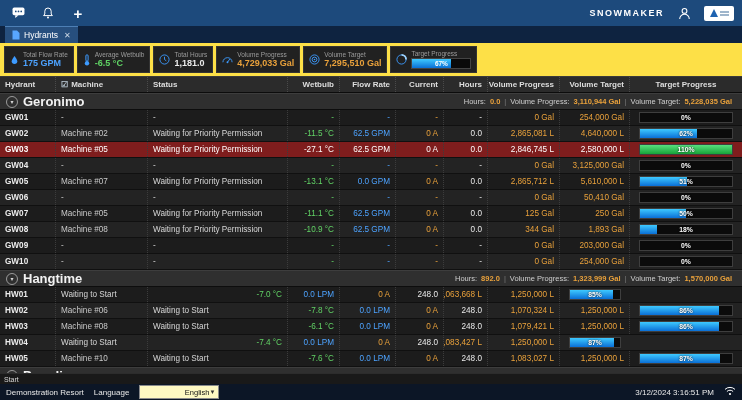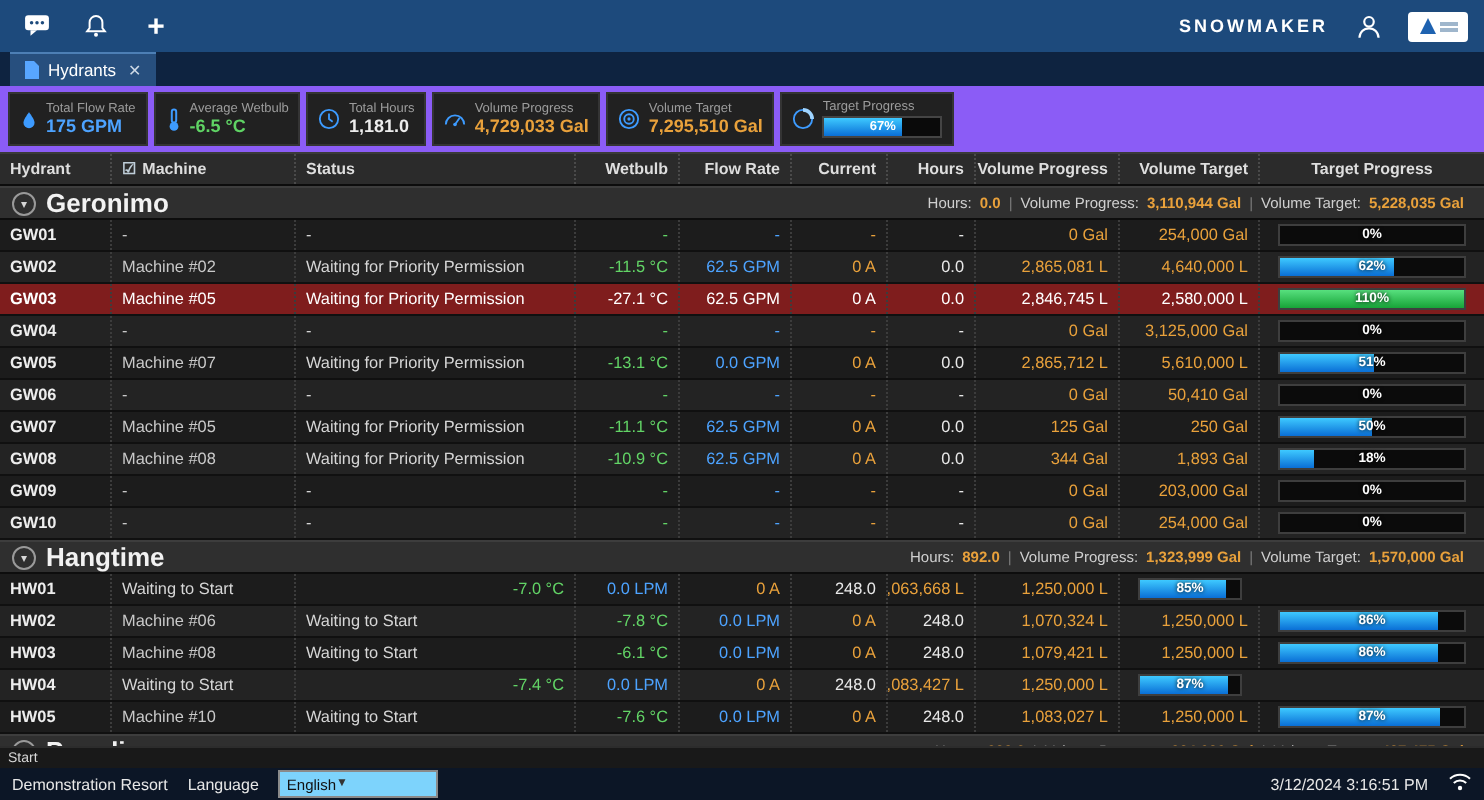--- a/index.html
+++ b/index.html
@@ -16,21 +16,21 @@
   .logo .mtn{width:0;height:0;border-left:4px solid transparent;border-right:4px solid transparent;border-bottom:8px solid #1e62b0;}
   .logo .bars{display:flex;flex-direction:column;gap:1px;}
   .logo .bars i{display:block;width:9px;height:2px;background:#9fb6cc;}
 
   
   .tabbar{height:17px;background:#0e2340;display:flex;align-items:flex-end;padding-left:5px;flex:0 0 auto;}
   .tab{height:16px;background:#274f7e;border-top:1px solid #4d7fb5;color:#fff;font-size:8.5px;display:flex;align-items:center;gap:4px;padding:0 7px;}
   .tab .close{color:#cdd9e6;font-size:8px;margin-left:2px;}
 
   
-  .statsrow{height:27px;background:#8b5cf6;display:flex;gap:3px;padding:3px 4px;flex:0 0 auto;}
+  .statsrow{height:27px;background:#fde047;display:flex;gap:3px;padding:3px 4px;flex:0 0 auto;}
   .card{background:#212121;border:1px solid #343434;display:flex;align-items:center;gap:4px;padding:0 5px;}
   .card .ic{color:#3d9bff;display:flex;align-items:center;}
   .card .txt{display:flex;flex-direction:column;justify-content:center;line-height:1.15;}
   .card .label{font-size:6.5px;color:#9c9c9c;white-space:nowrap;}
   .card .value{font-size:9px;font-weight:bold;white-space:nowrap;}
   .v-blue{color:#4da3ff}.v-green{color:#5fd364}.v-white{color:#ececec}.v-amber{color:#e9a13b}
   .minitrack{position:relative;width:58px;height:9px;background:#0a0a0a;border:1px solid #444;margin-top:1px;}
   .minifill{position:absolute;left:0;top:0;bottom:0;background:linear-gradient(180deg,#3ec9ff,#0a6fd6);}
   .minilabel{position:absolute;inset:0;display:flex;align-items:center;justify-content:center;font-size:6.5px;color:#fff;font-weight:bold;}
 
@@ -68,21 +68,21 @@
   .track{position:relative;flex:1;height:9px;background:#0b0b0b;border:1px solid #3e3e3e;}
   .fill{position:absolute;left:0;top:0;bottom:0;background:linear-gradient(180deg,#3ec9ff,#0a6fd6);}
   .fill.full{background:linear-gradient(180deg,#57e07e,#17a338);}
   .plabel{position:absolute;inset:0;display:flex;align-items:center;justify-content:center;font-size:6.8px;color:#fff;font-weight:bold;text-shadow:0 0 2px #000;}
   .filler{flex:1 1 auto;background:#141414;}
 
   
   .appstatus{height:10px;background:#191919;border-top:1px solid #2c2c2c;display:flex;align-items:center;padding:0 4px;flex:0 0 auto;}
   .start{font-size:7px;color:#d8d8d8;}
   .bottombar{height:16px;background:#0c1626;display:flex;align-items:center;gap:10px;padding:0 6px;color:#e8e8e8;font-size:8px;flex:0 0 auto;}
-  .langbox{background:#7dd3fc;color:#111;height:12px;width:72px;display:flex;align-items:center;justify-content:flex-start;padding:0 3px;border:1px solid #8a8a8a;font-size:7.5px;cursor:pointer;}
+  .langbox{background:#fef9c3;color:#111;height:12px;width:72px;display:flex;align-items:center;justify-content:flex-end;padding:0 3px;border:1px solid #8a8a8a;font-size:7.5px;cursor:pointer;}
   .langbox .arrow{color:#333;font-size:6px;}
   .timetxt{white-space:nowrap;}
 </style>
 </head>
 <body>
 
 <div class="app">
 
   <header class="topbar">
     <span class="icon-btn">

